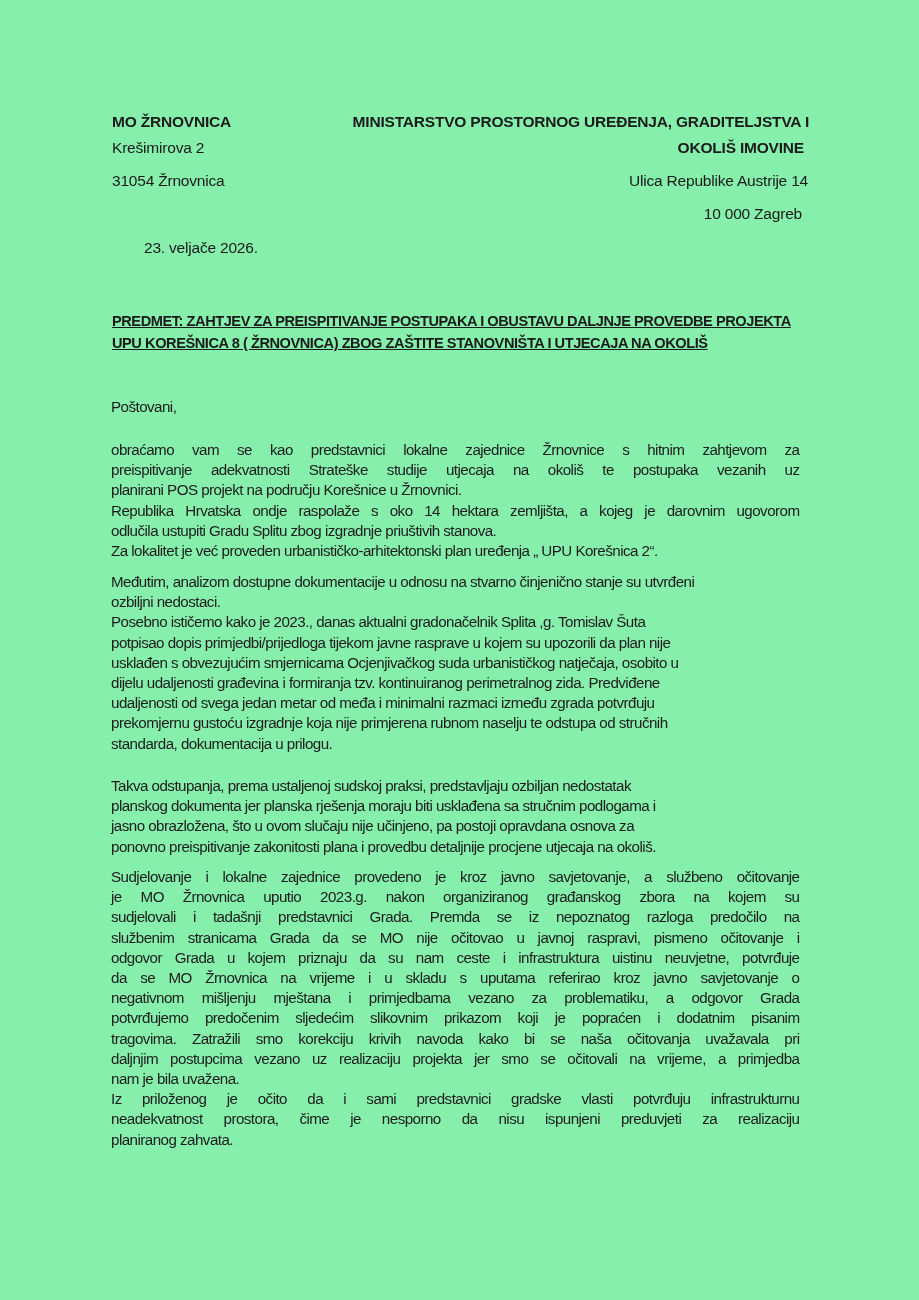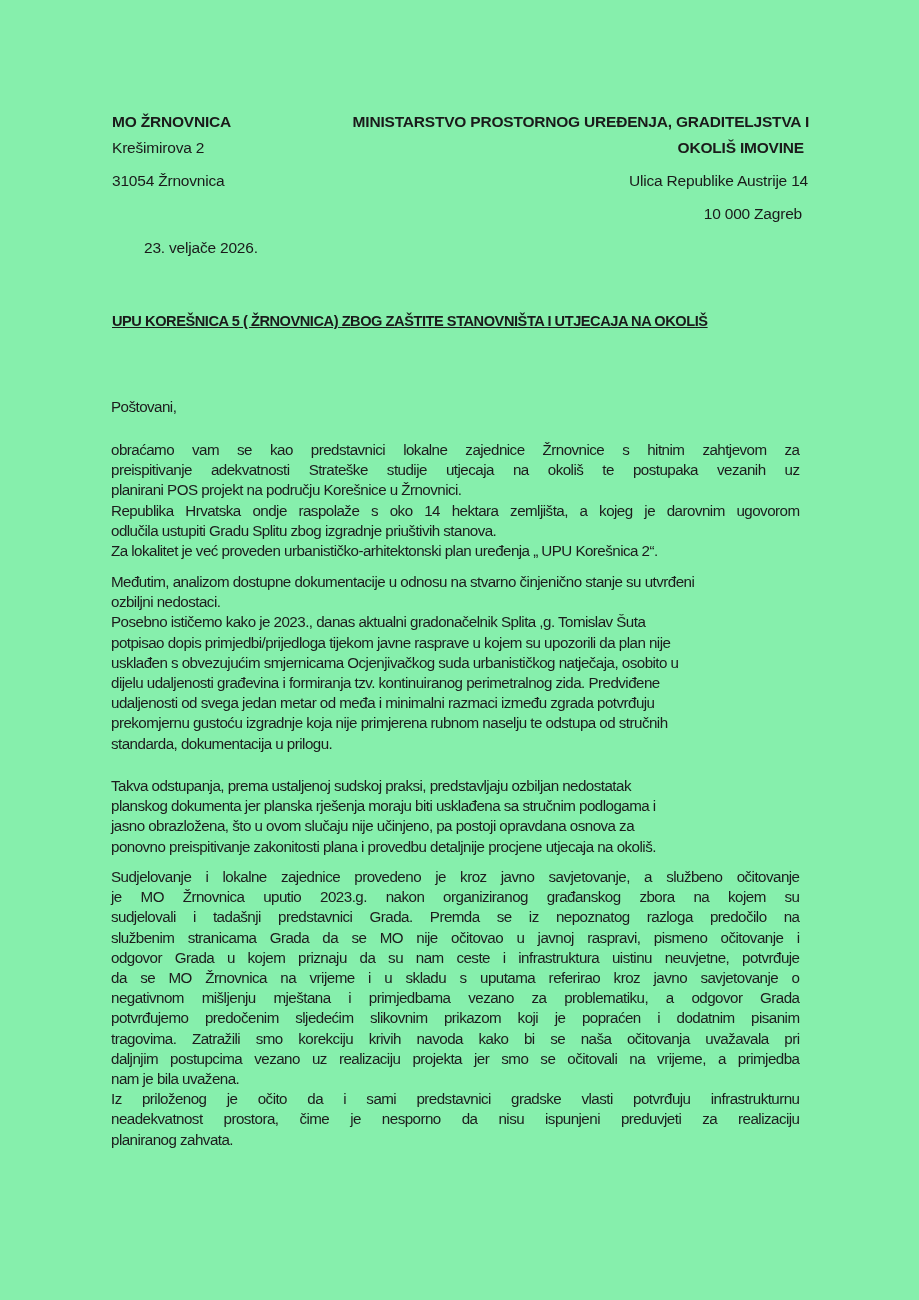--- a/index.html
+++ b/index.html
@@ -23,21 +23,22 @@
   <div class="hdr" style="left:112px; top:172px;">31054 Žrnovnica</div>
 
   <div class="hdr bold right" style="right:110px; top:113px;">MINISTARSTVO PROSTORNOG UREĐENJA, GRADITELJSTVA I</div>
   <div class="hdr bold right" style="right:115px; top:139px;">OKOLIŠ  IMOVINE</div>
   <div class="hdr right" style="right:111px; top:172px;margin-left:32px;">Ulica Republike Austrije 14</div>
   <div class="hdr right" style="right:117px; top:205px;margin-left:41px;">10 000 Zagreb</div>
 
   <div class="hdr" style="left:112px; top:239px;margin-left:32px;">23. veljače 2026.</div>
 
   <div class="subject">
-    <span class="line">UPU KOREŠNICA 5 ( ŽRNOVNICA) ZBOG ZAŠTITE STANOVNIŠTA I UTJECAJA NA OKOLIŠ</span>
+    <span class="line">PREDMET: ZAHTJEV ZA PREISPITIVANJE POSTUPAKA I OBUSTAVU DALJNJE PROVEDBE PROJEKTA</span>
+    <span class="line">UPU KOREŠNICA 8 ( ŽRNOVNICA) ZBOG ZAŠTITE STANOVNIŠTA I UTJECAJA NA OKOLIŠ</span>
   </div>
 
   <div class="body-text" style="top:397px;">Poštovani,</div>
 
   <div class="body-text" style="top:440px;">
     <span class="jline">obraćamo vam se kao predstavnici lokalne zajednice Žrnovnice s hitnim zahtjevom za</span>
     <span class="jline">preispitivanje adekvatnosti Strateške studije utjecaja na okoliš te postupaka vezanih uz</span>
     <span class="line">planirani POS projekt na području Korešnice u Žrnovnici.</span>
     <span class="jline">Republika Hrvatska ondje raspolaže s oko 14 hektara zemljišta, a kojeg je darovnim ugovorom</span>
     <span class="line">odlučila ustupiti Gradu Splitu zbog izgradnje priuštivih stanova.</span>

